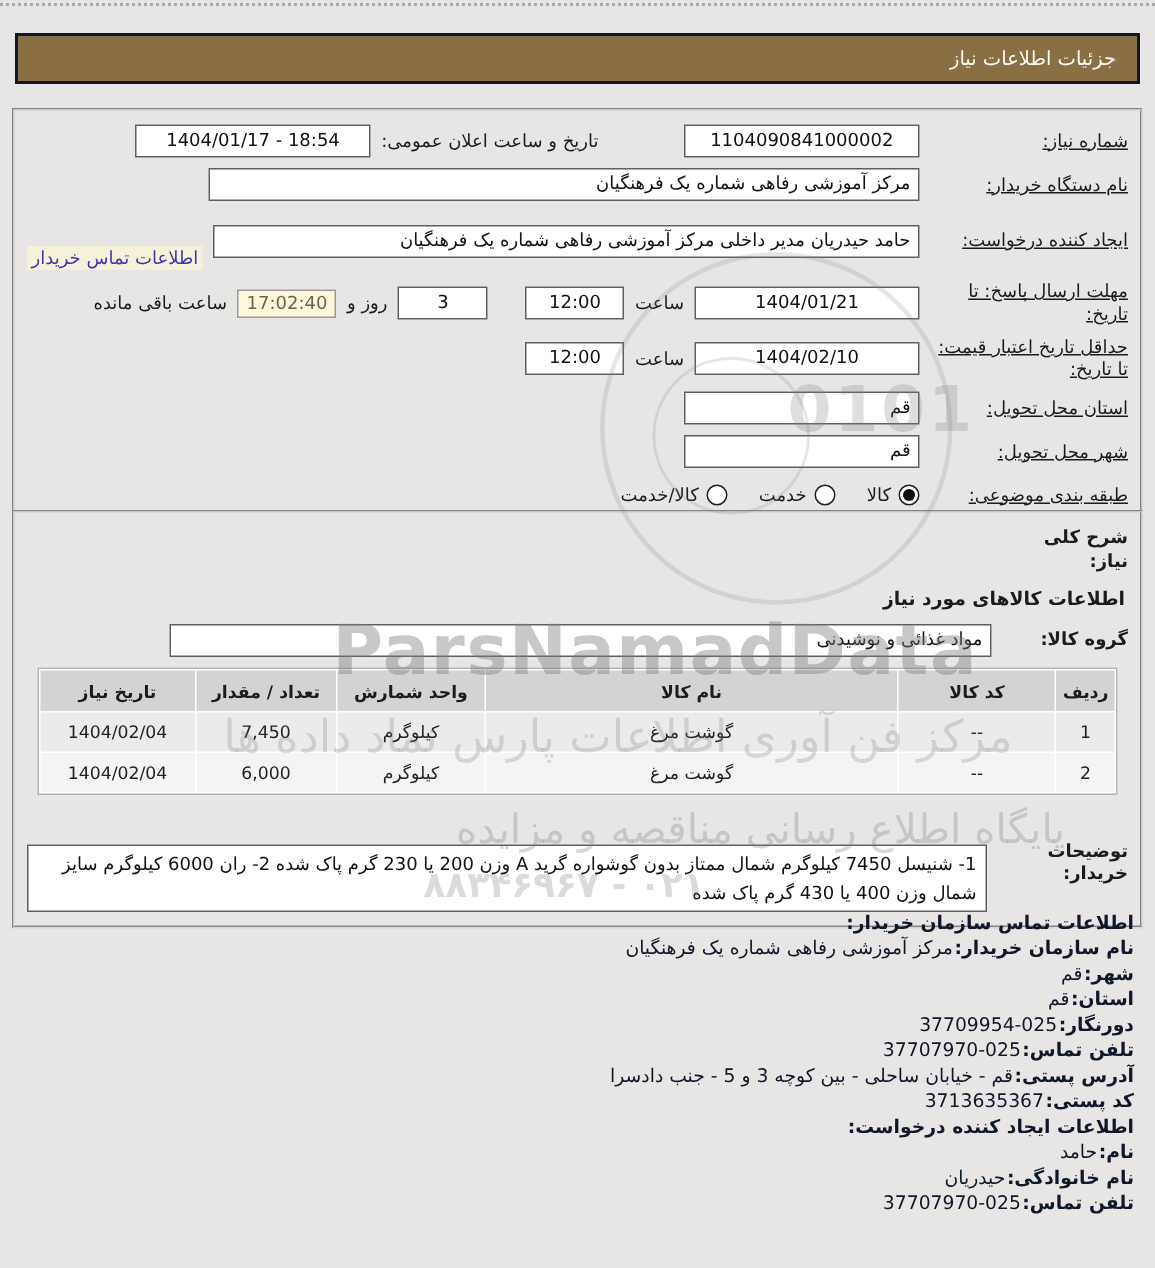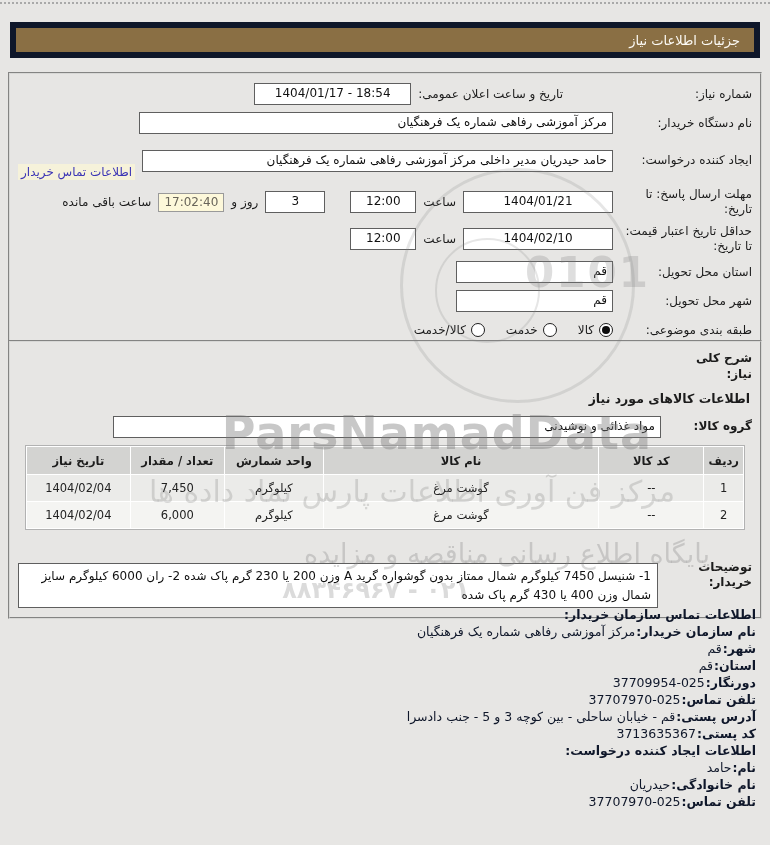--- a/index.html
+++ b/index.html
@@ -7,34 +7,34 @@
   body {
     font-family:"DejaVu Sans", sans-serif;
     font-size:12px; color:#1c1c1c;
     width:770px; margin:0 auto;
   }
   .screen { position:relative; width:770px; height:845px; overflow:hidden; background:#e7e6e4; }
   .top-dotted { border-top:2px dotted #a9a9a9; height:0; width:100%; position:absolute; top:2px; }
 
   .title-bar {
     position:absolute; top:22px; right:10px; left:10px; height:34px;
-    background:#8a6f44; border:6px solid #0f172a; color:#fdfbf6;
+    background:#8a6f44; border:2px solid #0f172a; color:#fdfbf6;
     display:flex; align-items:center; padding:12px 14px; font-size:13px;
   }
 
   .panel {
     border:2px groove #d8d8d6; background:#e7e6e4;
     margin:0 8px 10px; padding:9px 8px 7px;
     position:relative;
   }
   .panel1 { position:absolute; top:72px; right:8px; left:8px; margin:0; }
   .panel2 { position:absolute; top:340px; right:8px; left:8px; margin:0; }
 
   .frow { display:flex; align-items:center; gap:7px; margin-bottom:7px; min-height:22px; }
-  .flabel { width:132px; flex:none; line-height:1.25; color:#1c1c1c; }
+  .flabel { width:132px; flex:none; line-height:1.25; color:#1c1c1c;text-decoration:underline; }
   .ibox {
     background:#fff; border:1px solid #5f5f5f; height:22px; line-height:19px;
     padding:0 5px; overflow:hidden; white-space:nowrap; font-size:12px; color:#111;
   }
   .center { text-align:center; }
   .w157 { width:157px; } .w150 { width:150px; } .w66 { width:66px; } .w60 { width:60px; }
   .w480 { width:474px; } .w548 { width:548px; }
   .gap55 { margin-right:50px; }
   .gap20 { margin-right:18px; }
   .countdown {
@@ -106,20 +106,21 @@
   <div class="top-dotted"></div>
 
   <div class="title-bar">
     <span>جزئیات اطلاعات نیاز</span>
   </div>
 
   <div class="panel panel1">
 
     <div class="frow">
       <span class="flabel">شماره نیاز:</span>
+      <div class="ibox w157 center">1104090841000002</div>
       <span class="gap55">تاریخ و ساعت اعلان عمومی:</span>
       <div class="ibox w157 center">18:54 - 1404/01/17</div>
     </div>
 
     <div class="frow">
       <span class="flabel">نام دستگاه خریدار:</span>
       <div class="ibox w480">مرکز آموزشی رفاهی شماره یک فرهنگیان</div>
     </div>
 
     <div class="frow">

